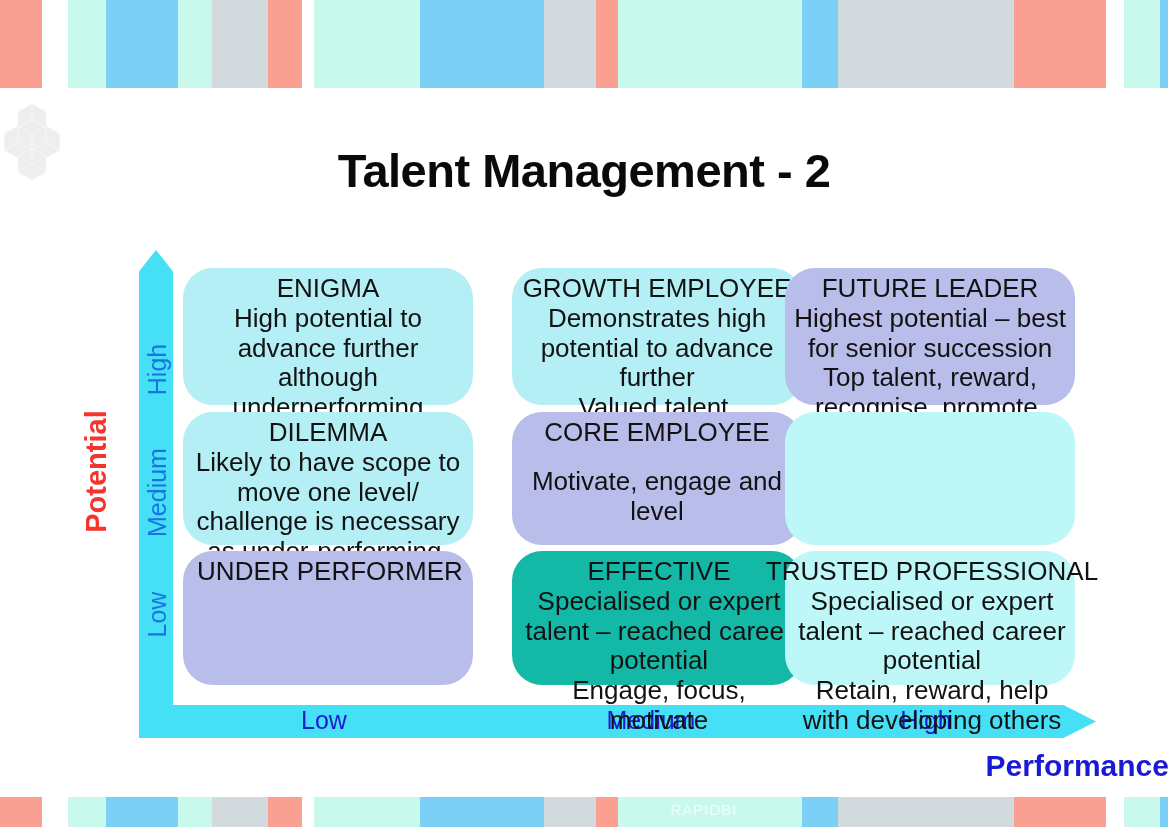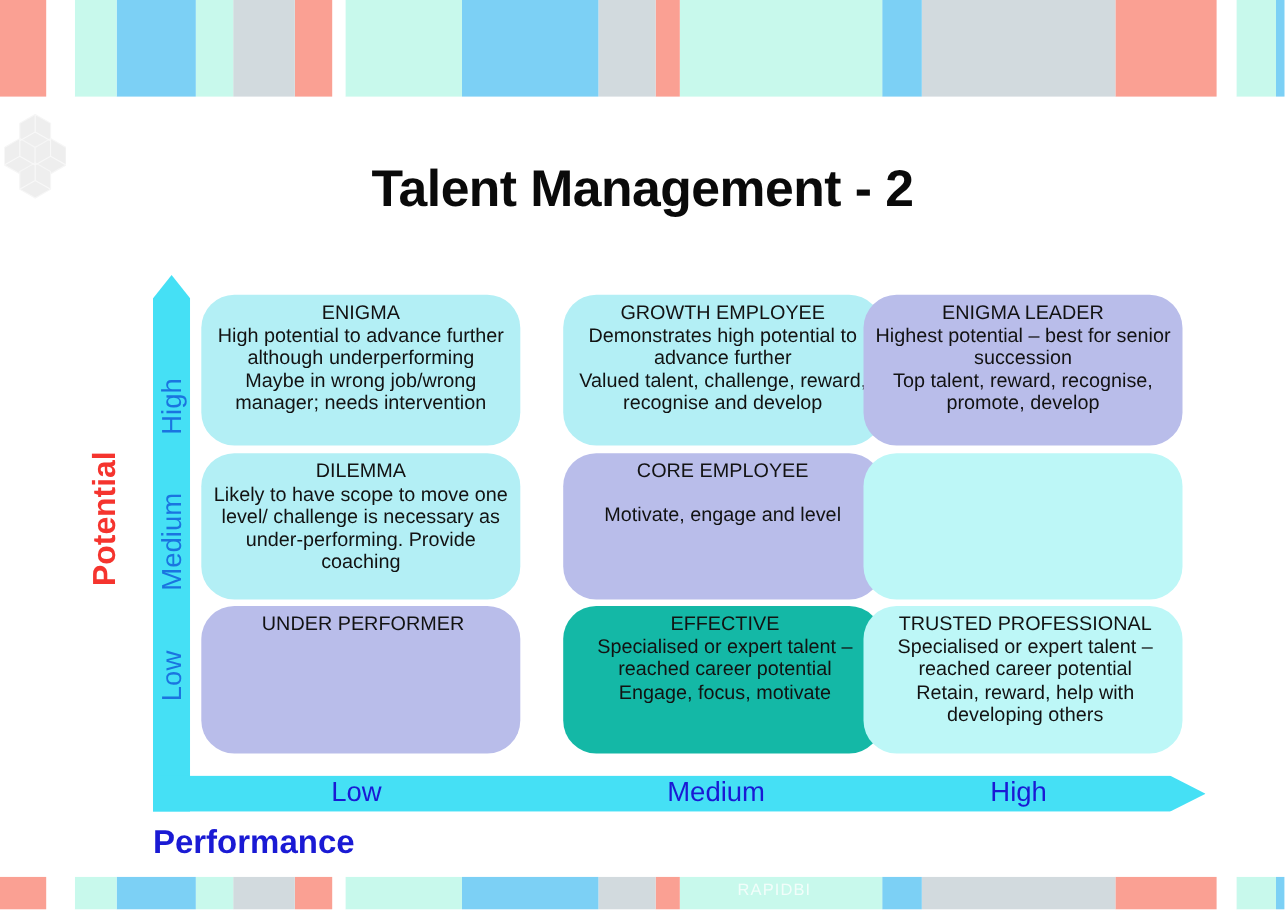--- a/index.html
+++ b/index.html
@@ -88,21 +88,21 @@
     font-size: 29px;
     color: #f5342e;
     transform: rotate(-90deg);
     transform-origin: 50% 50%;
     margin-left: -3px;
   }
   #x-axis-title {
     left: 139px;
     top: 749px;
     width: 1030px;
-    text-align: left;
+    text-align: right;
     font-size: 30px;
     color: #1a1ad4;
   }
 
   .y-tick {
     position: absolute;
     left: 0;
     width: 160px;
     text-align: center;
     font-size: 25px;
@@ -129,21 +129,21 @@
   #x-tick-high   { left: 826px; }
 
   
   #grid { position: absolute; left: 0; top: 0; }
   .cell {
     position: absolute;
     box-sizing: border-box;
     border-radius: 30px;
     padding: 6px 8px 6px 8px;
     text-align: center;
-    font-size: 18px;
+    font-size: 26px;
     line-height: 1.145;
     color: #121212;
     display: flex;
     flex-direction: column;
     align-items: center;
   }
   .cell .cell-title {
     display: block;
     white-space: nowrap;
   }
@@ -228,21 +228,21 @@
         <span class="cell-title">ENIGMA</span>
         <span class="cell-body" style="white-space: pre-line;">High potential to advance further although underperforming
 Maybe in wrong job/wrong manager; needs intervention</span>
       </div>
       <div class="cell col-2 row-hi" style="background: rgb(179, 239, 245);">
         <span class="cell-title">GROWTH EMPLOYEE</span>
         <span class="cell-body" style="white-space: pre-line;">Demonstrates high potential to advance further
 Valued talent, challenge, reward, recognise and develop</span>
       </div>
       <div class="cell col-3 row-hi" style="background: rgb(185, 189, 234);">
-        <span class="cell-title">ENIGMA LEADER</span>
+        <span class="cell-title">FUTURE LEADER</span>
         <span class="cell-body" style="white-space: pre-line;">Highest potential – best for senior succession
 Top talent, reward, recognise, promote, develop</span>
       </div>
       <div class="cell col-1 row-mid" style="background: rgb(179, 239, 245);">
         <span class="cell-title">DILEMMA</span>
         <span class="cell-body" style="white-space: pre-line;">Likely to have scope to move one level/ challenge is necessary as under-performing. Provide coaching</span>
       </div>
       <div class="cell col-2 row-mid" style="background: rgb(185, 189, 234);">
         <span class="cell-title">CORE EMPLOYEE</span>
         <span class="spacer"></span>

